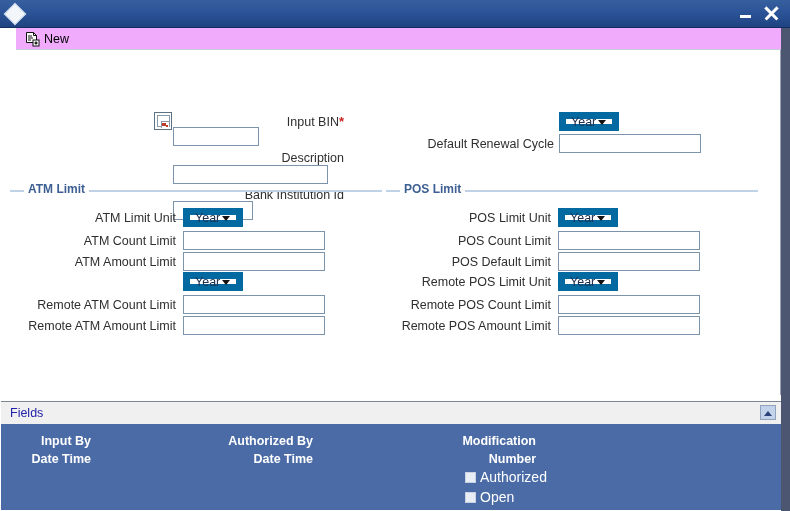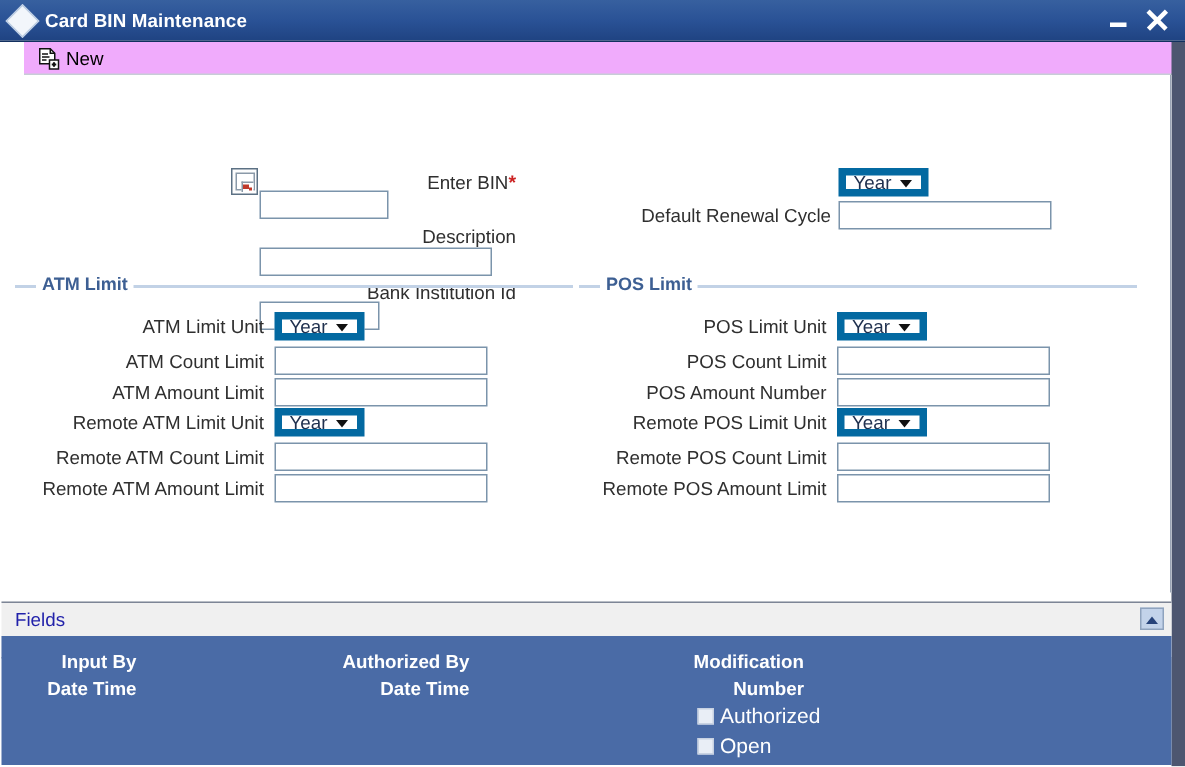--- a/index.html
+++ b/index.html
@@ -151,21 +151,21 @@
   .txtbox {
     position: absolute;
     background: #ffffff;
     border: 1px solid #7b94ab;
     box-sizing: border-box;
     height: 19px;
   }
   .selbox {
     position: absolute;
     background: #ffffff;
-    border: 5px solid #0369a1;
+    border: 7px solid #0369a1;
     box-sizing: border-box;
     height: 19px;
     display: flex;
     align-items: center;
     padding-left: 5px;
     font-size: 12.5px;
     color: #20314f;
     cursor: default;
   }
   .selbox .caret {
@@ -311,21 +311,20 @@
     white-space: nowrap;
   }
 </style>
 </head>
 <body>
 
 <div id="app">
 
   <div class="titlebar">
     <div class="title-diamond"></div>
-    <span class="title-text">Card BIN Maintenance</span>
     <div class="title-buttons">
       <div class="btn-min"></div>
       <div class="btn-close"></div>
     </div>
   </div>
 
   <div class="toolbar">
     <div class="tb-item new">
       <svg class="icon-newdoc" viewBox="0 0 16 16">
         <path d="M2.5 1.5 h7 l3 3 v7 h-10 z" fill="#ffffff" stroke="#111111" stroke-width="1"></path>
@@ -345,21 +344,21 @@
 
   <div class="content">
 
     <div class="broken-img" style="left:153px; top:62px;">
       <div class="bi-inner"></div>
       <div class="bi-torn"></div>
       <div class="bi-red"></div>
       <div class="bi-red2"></div>
     </div>
     <div class="fld-label" style="left:183px; top:64px; width:160px;">
-      <span>Enter BIN</span><span class="req-star">*</span>
+      <span>Input BIN</span><span class="req-star">*</span>
     </div>
     <input class="txtbox" style="left: 172px; top: 77px; width: 86px;" type="text" value="">
 
     <div class="fld-label" style="left:180px; top:101px; width:163px;">Description</div>
     <input class="txtbox" style="left: 172px; top: 115px; width: 155px;" type="text" value="">
 
     <div class="fld-label" style="left:180px; top:138px; width:163px;">Bank Institution Id</div>
     <input class="txtbox" style="left: 172px; top: 151px; width: 80px;" type="text" value="">
 
     <div class="selbox" style="left:558px; top:62px; width:60px;">
@@ -380,21 +379,20 @@
       <span>Year</span>
       <span class="caret"></span>
     </div>
 
     <div class="fld-label" style="left:20px; top:184px; width:155px;">ATM Count Limit</div>
     <input class="txtbox" style="left: 182px; top: 181px; width: 142px;" type="text" value="">
 
     <div class="fld-label" style="left:20px; top:205px; width:155px;">ATM Amount Limit</div>
     <input class="txtbox" style="left: 182px; top: 202px; width: 142px;" type="text" value="">
 
-    <div class="fld-label" style="left:20px; top:225px; width:155px;">Remote ATM Limit Unit</div>
     <div class="selbox" style="left:182px; top:222px; width:60px;">
       <span>Year</span>
       <span class="caret"></span>
     </div>
 
     <div class="fld-label" style="left:20px; top:248px; width:155px;">Remote ATM Count Limit</div>
     <input class="txtbox" style="left: 182px; top: 245px; width: 142px;" type="text" value="">
 
     <div class="fld-label" style="left:20px; top:269px; width:155px;">Remote ATM Amount Limit</div>
     <input class="txtbox" style="left: 182px; top: 266px; width: 142px;" type="text" value="">
@@ -406,21 +404,21 @@
 
     <div class="fld-label" style="left:395px; top:161px; width:155px;">POS Limit Unit</div>
     <div class="selbox" style="left:557px; top:158px; width:60px;">
       <span>Year</span>
       <span class="caret"></span>
     </div>
 
     <div class="fld-label" style="left:395px; top:184px; width:155px;">POS Count Limit</div>
     <input class="txtbox" style="left: 557px; top: 181px; width: 142px;" type="text" value="">
 
-    <div class="fld-label" style="left:395px; top:205px; width:155px;">POS Amount Number</div>
+    <div class="fld-label" style="left:395px; top:205px; width:155px;">POS Default Limit</div>
     <input class="txtbox" style="left: 557px; top: 202px; width: 142px;" type="text" value="">
 
     <div class="fld-label" style="left:395px; top:225px; width:155px;">Remote POS Limit Unit</div>
     <div class="selbox" style="left:557px; top:222px; width:60px;">
       <span>Year</span>
       <span class="caret"></span>
     </div>
 
     <div class="fld-label" style="left:395px; top:248px; width:155px;">Remote POS Count Limit</div>
     <input class="txtbox" style="left: 557px; top: 245px; width: 142px;" type="text" value="">

